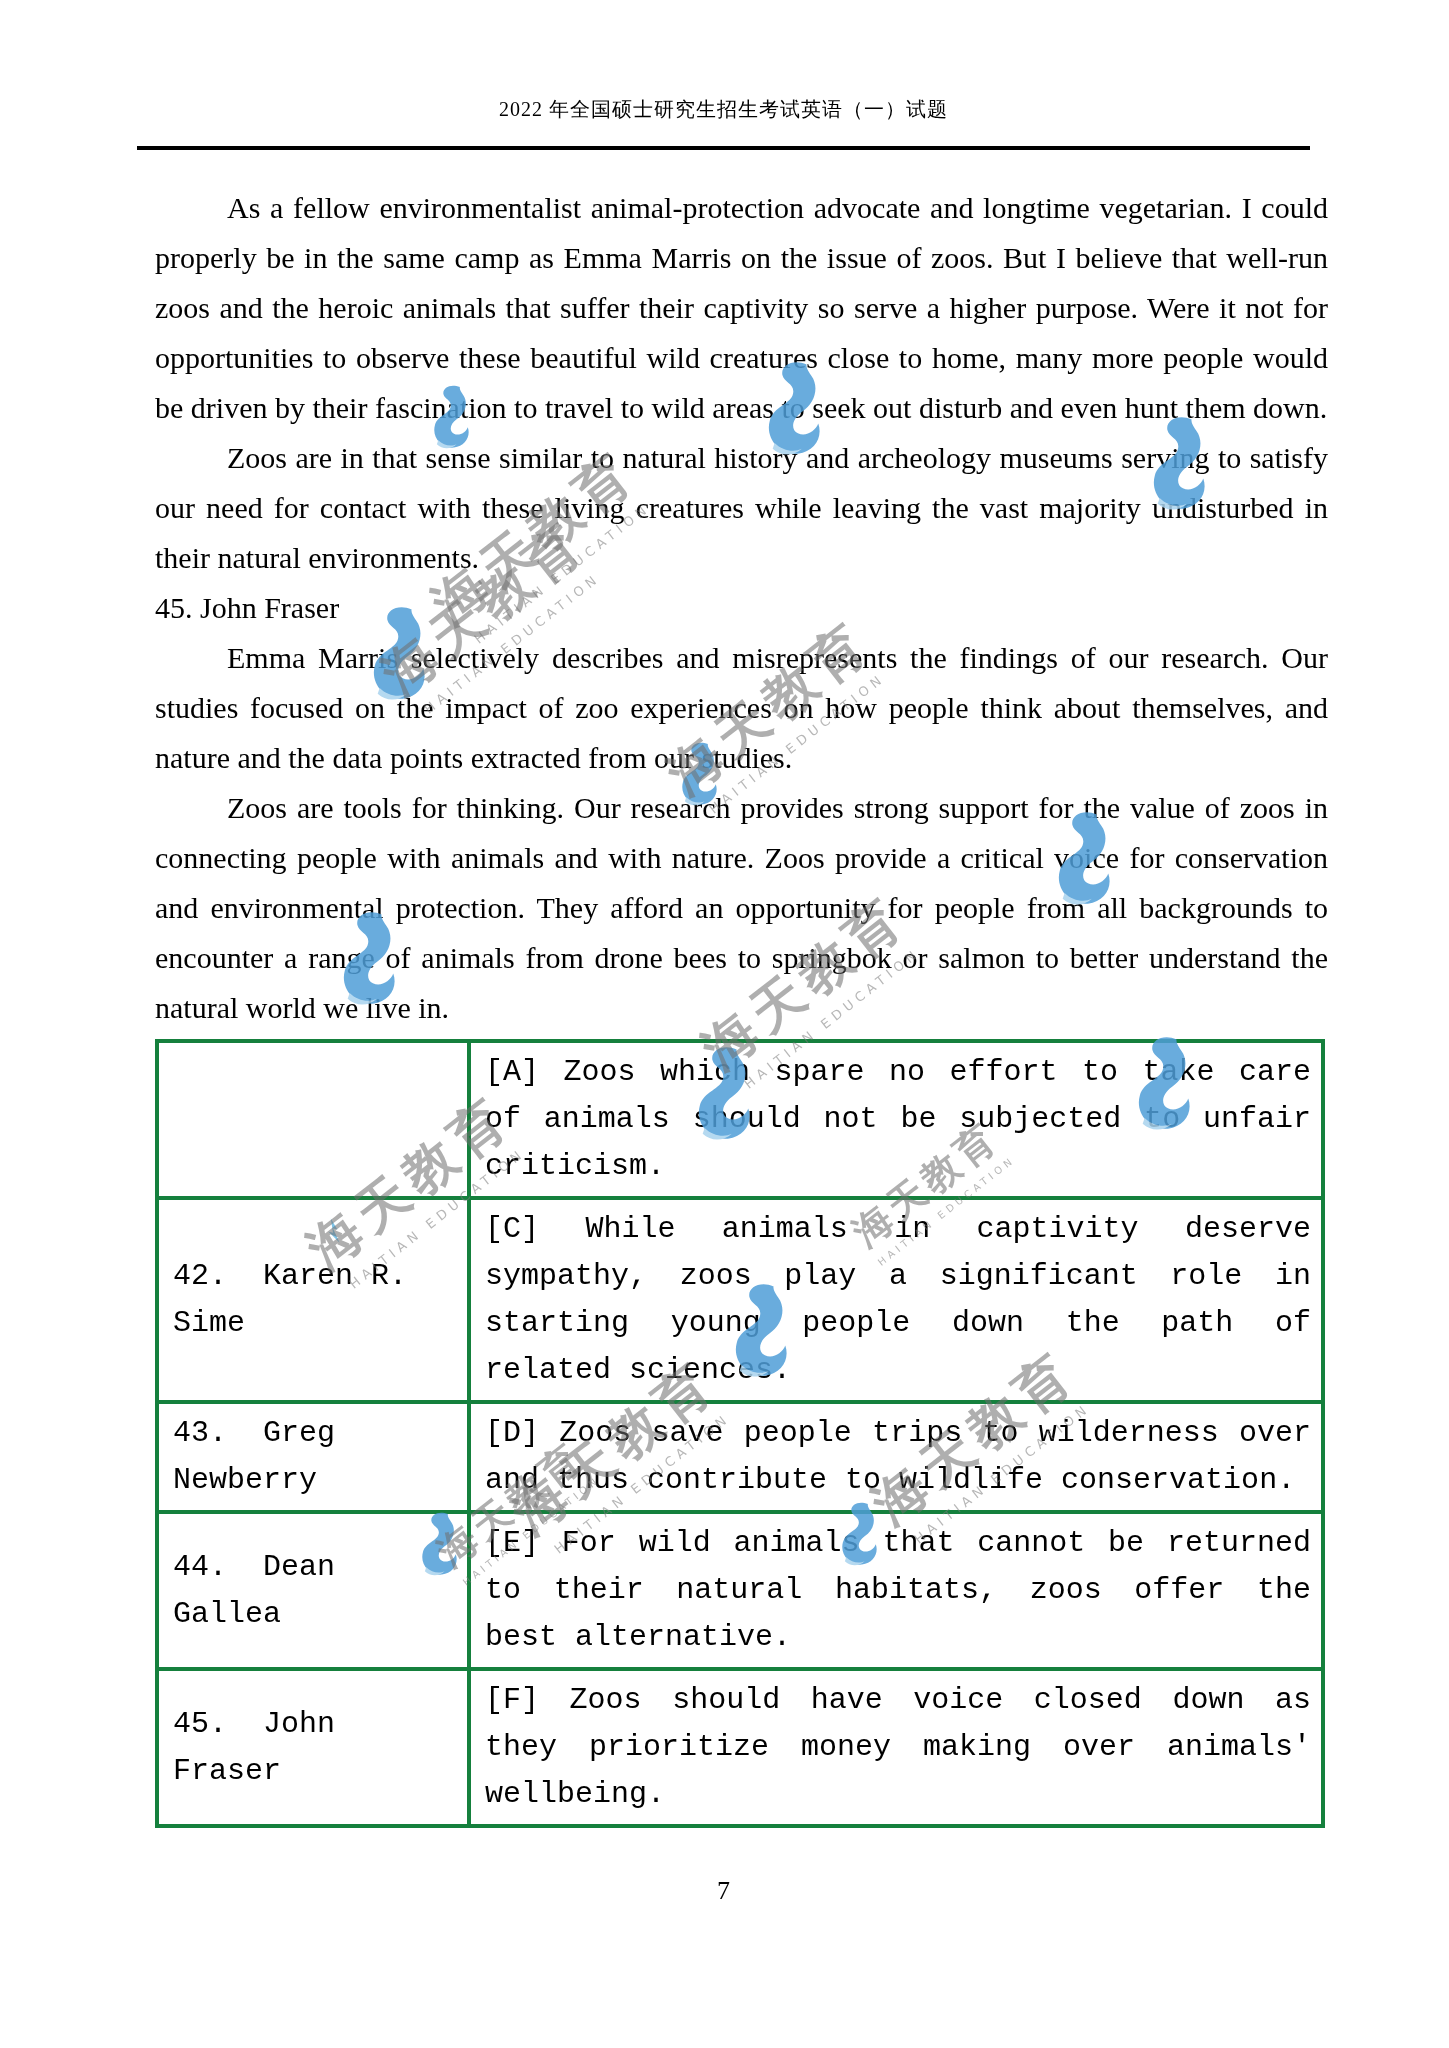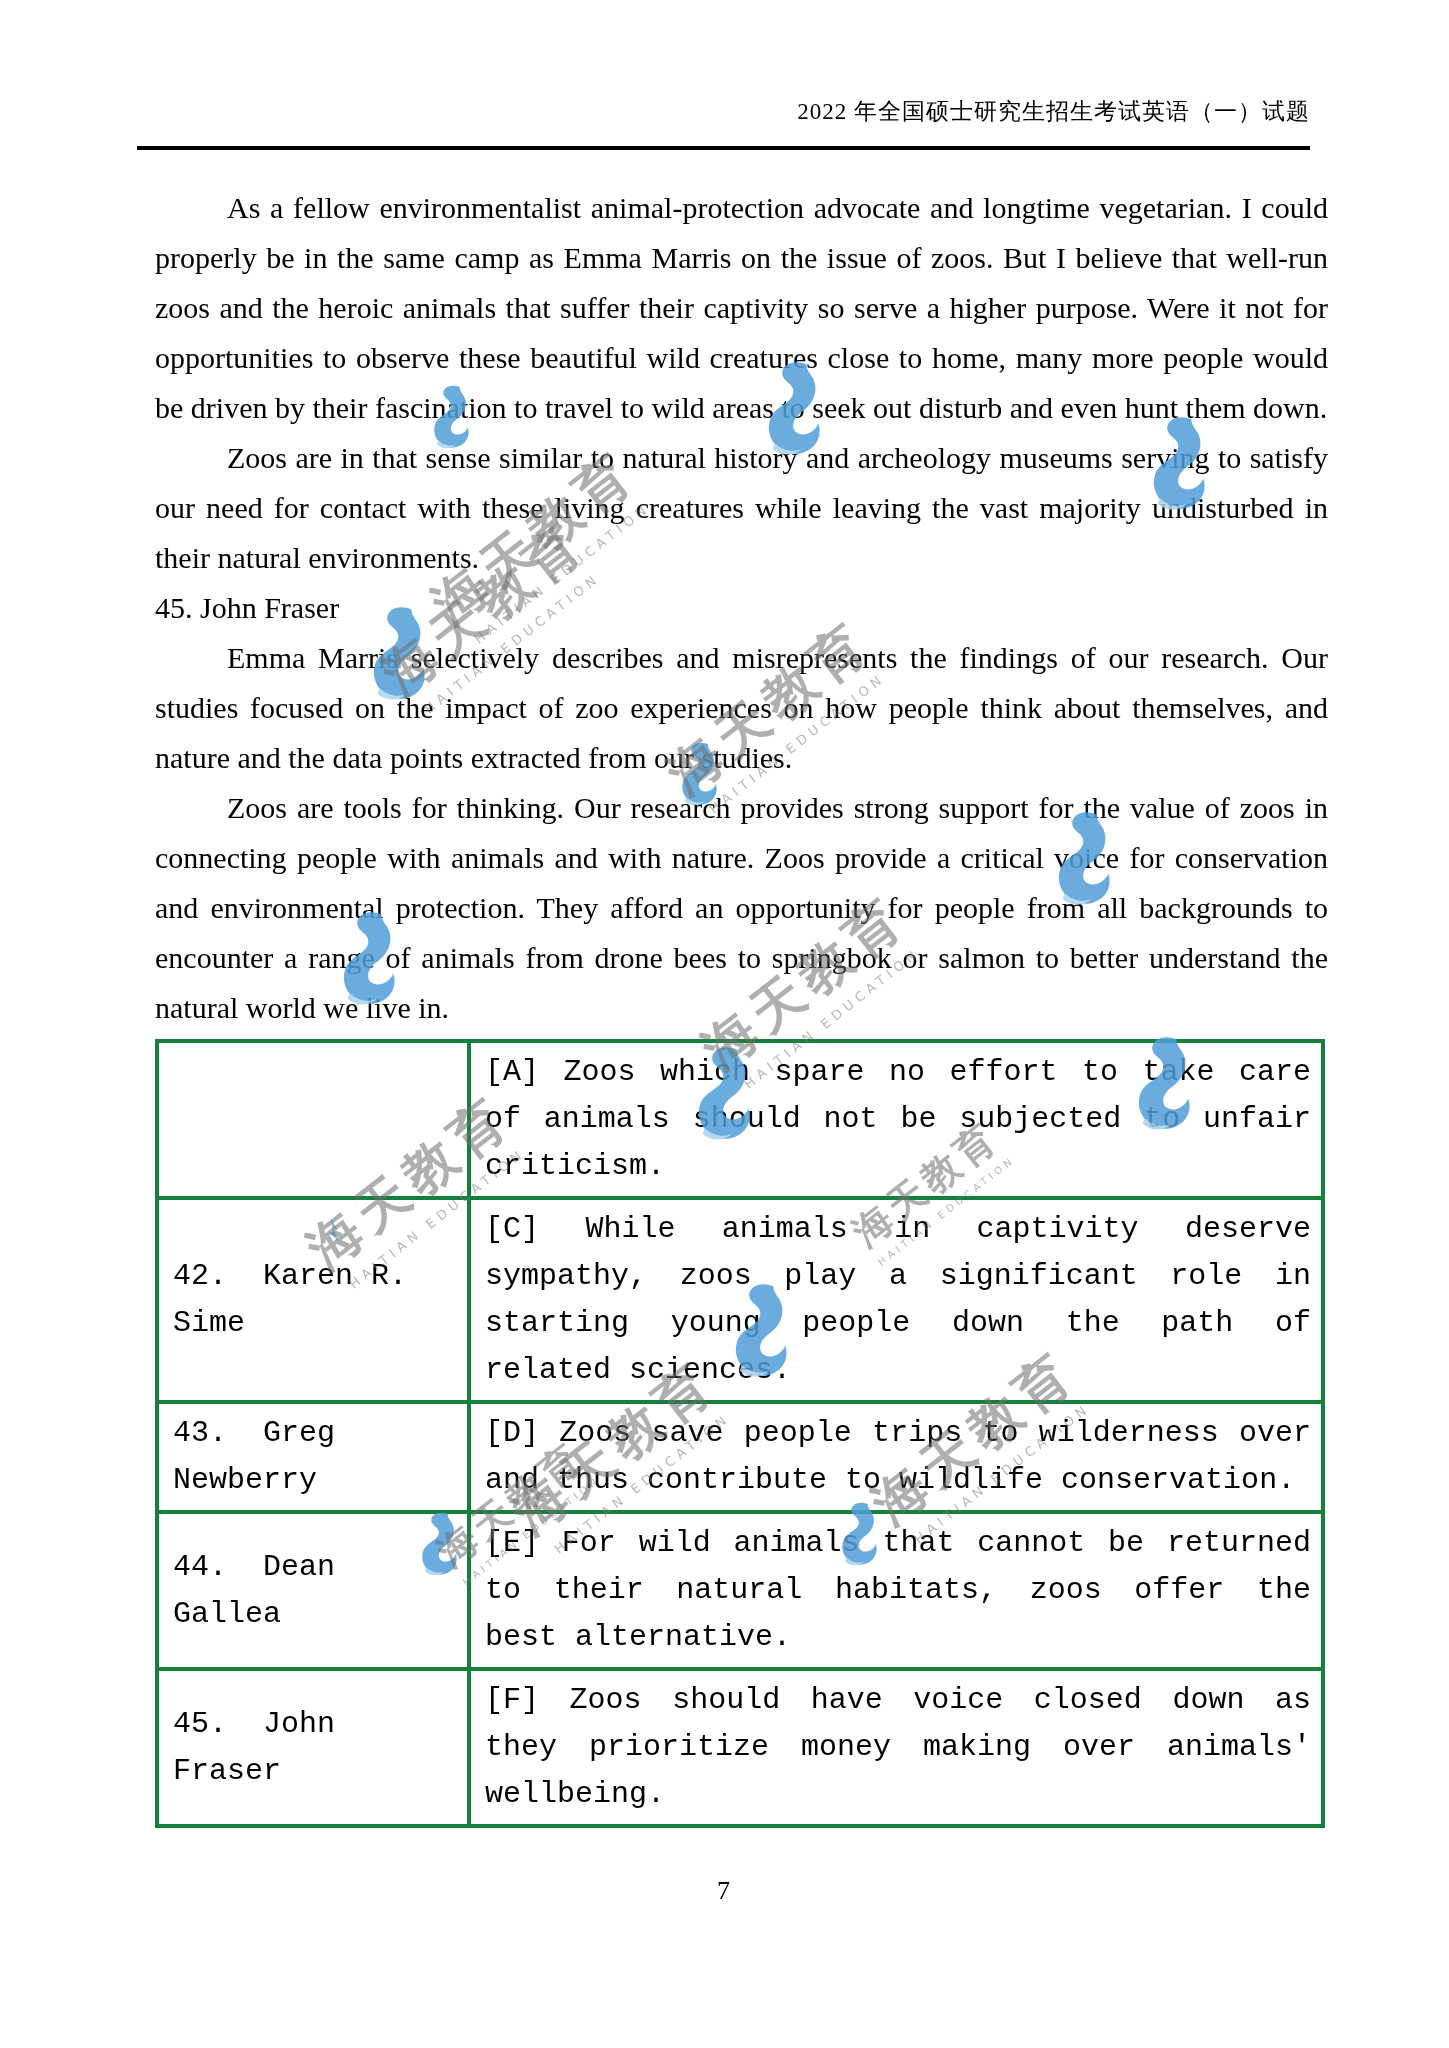--- a/index.html
+++ b/index.html
@@ -6,21 +6,21 @@
   body{
     width:1449px;height:2048px;
     background:#ffffff;
     position:relative;
     overflow:hidden;
     font-family:"Liberation Serif", serif;
     color:#000;
   }
   .doc-title{
     position:absolute;top:96px;left:137px;width:1173px;
-    text-align:right;font-size:23px;letter-spacing:1px;
+    text-align:center;font-size:20px;letter-spacing:1px;
     font-family:"Liberation Serif", serif;
   }
   .title-rule{
     position:absolute;top:146px;left:137px;width:1173px;height:4px;
     background:#000;
   }
   .content{
     position:absolute;top:183px;left:155px;width:1173px;
     font-size:30px;line-height:50px;text-align:justify;
   }

